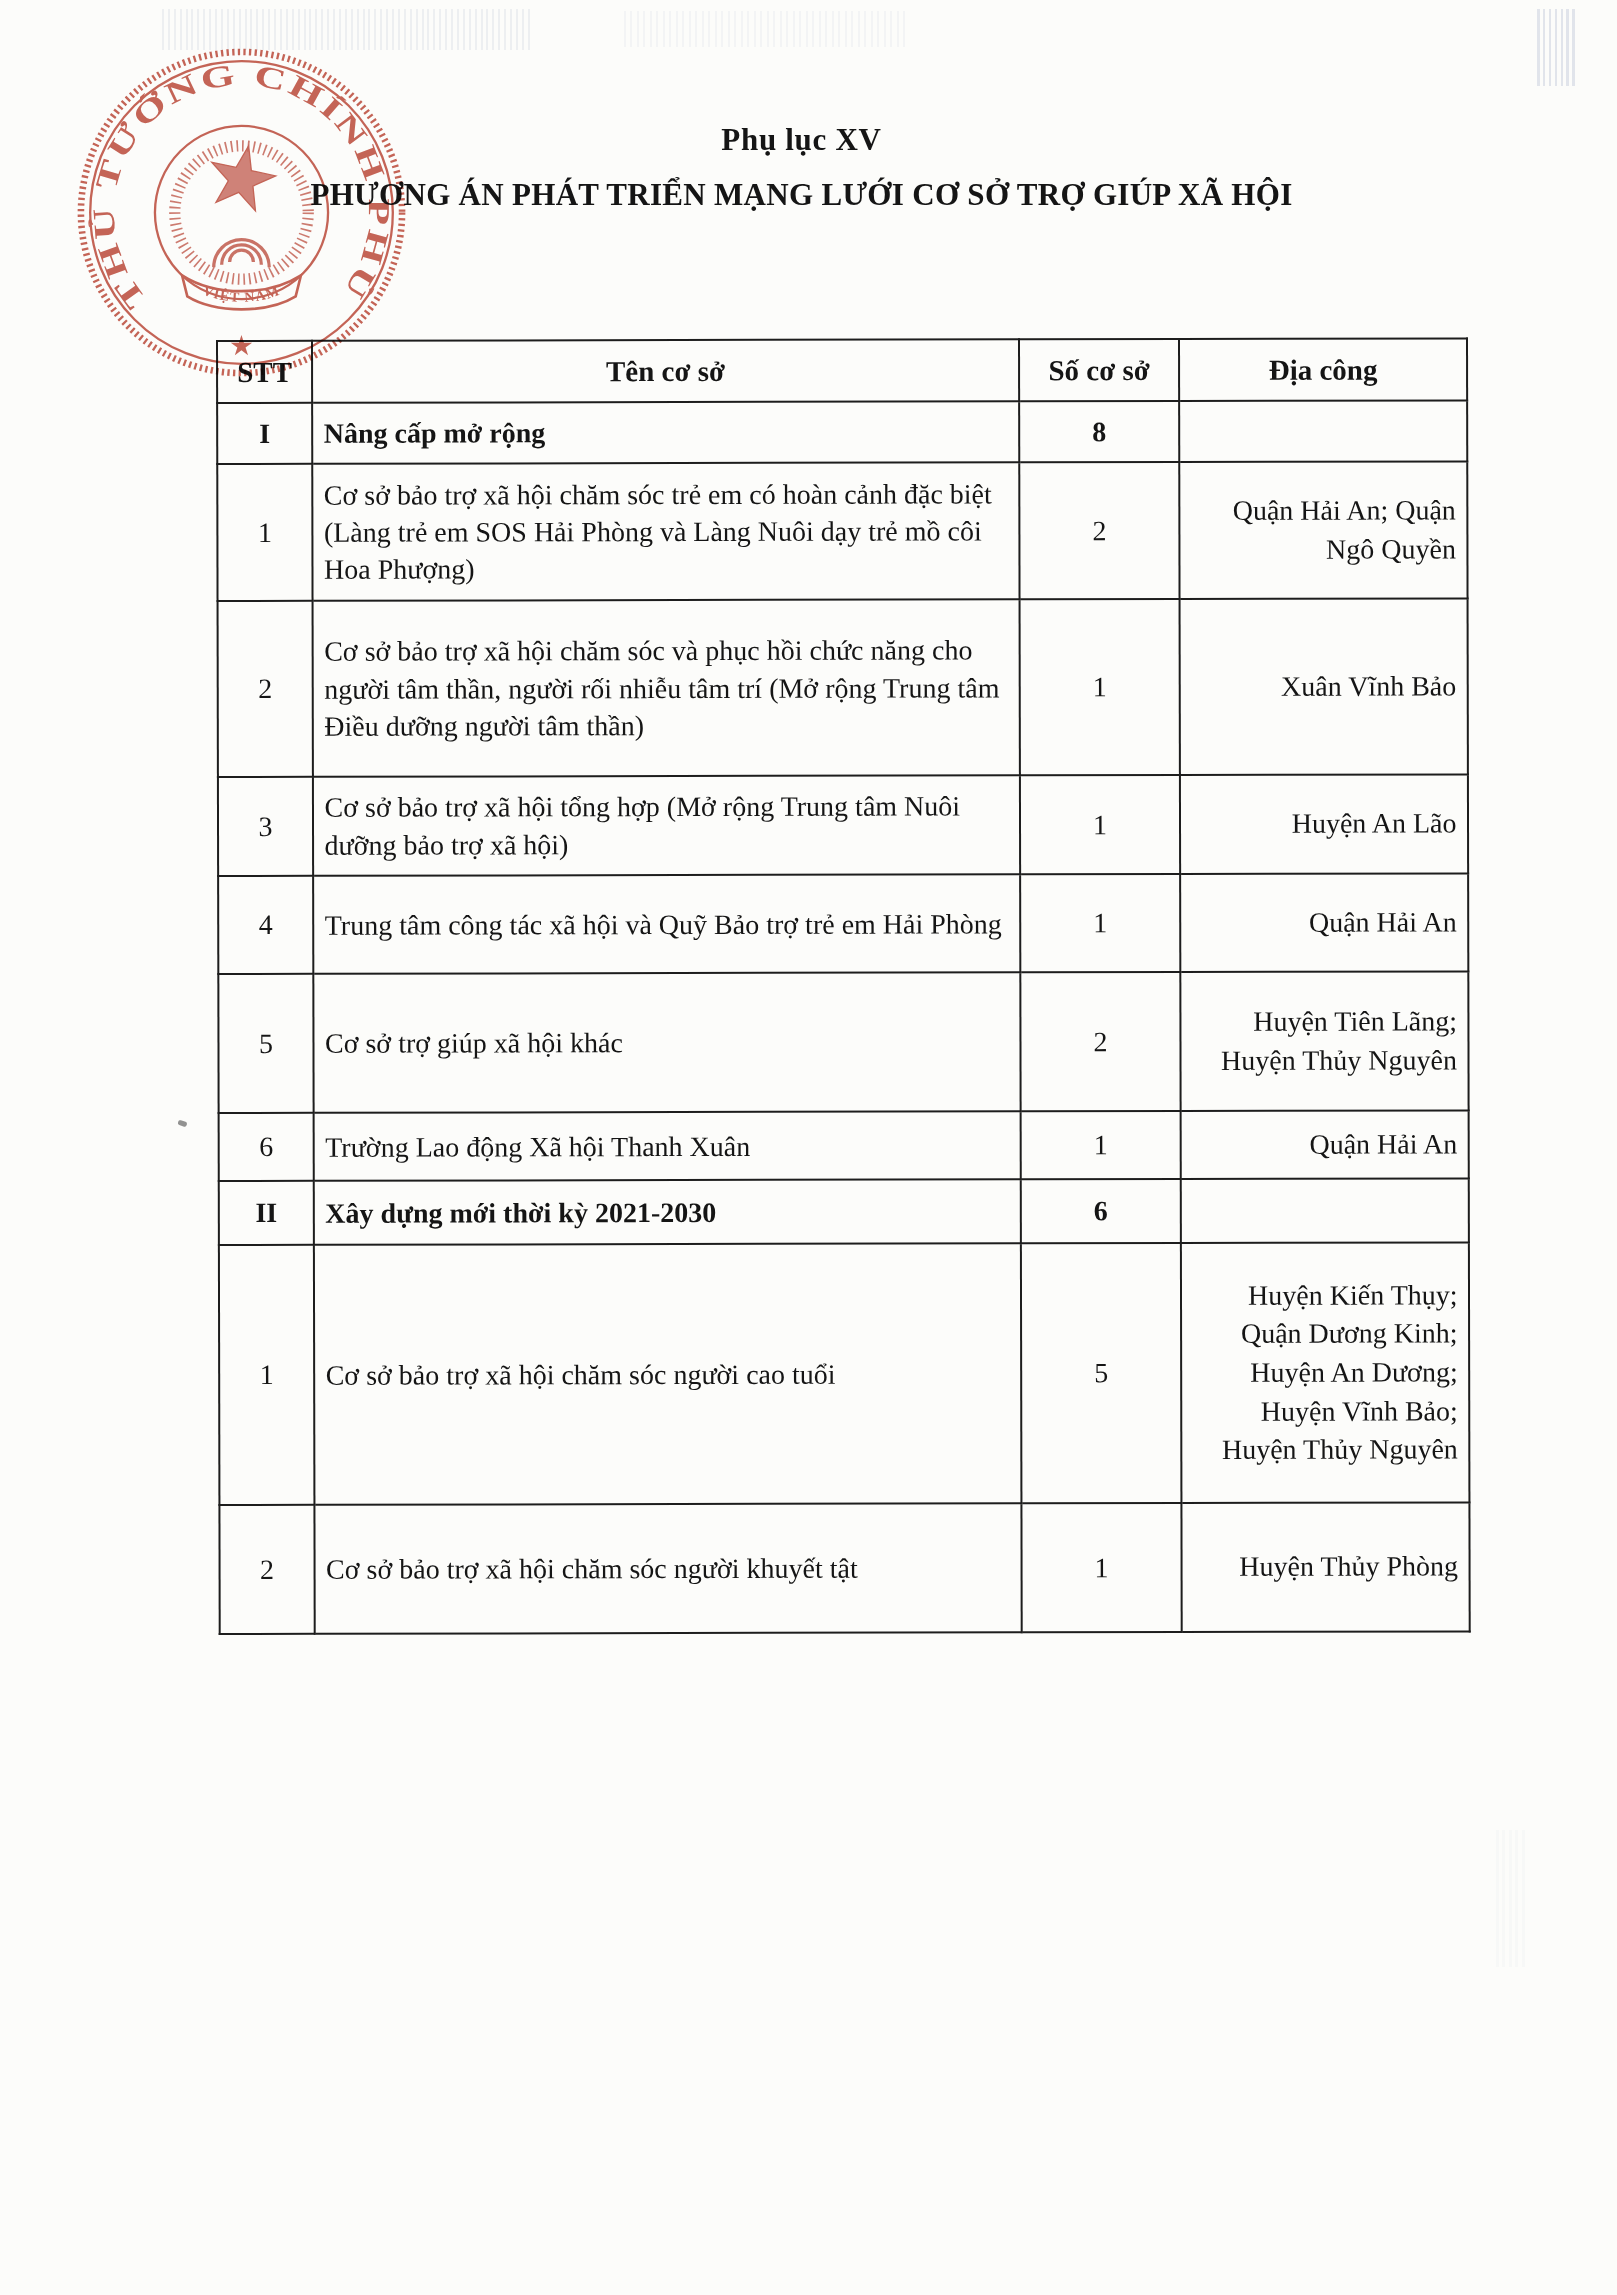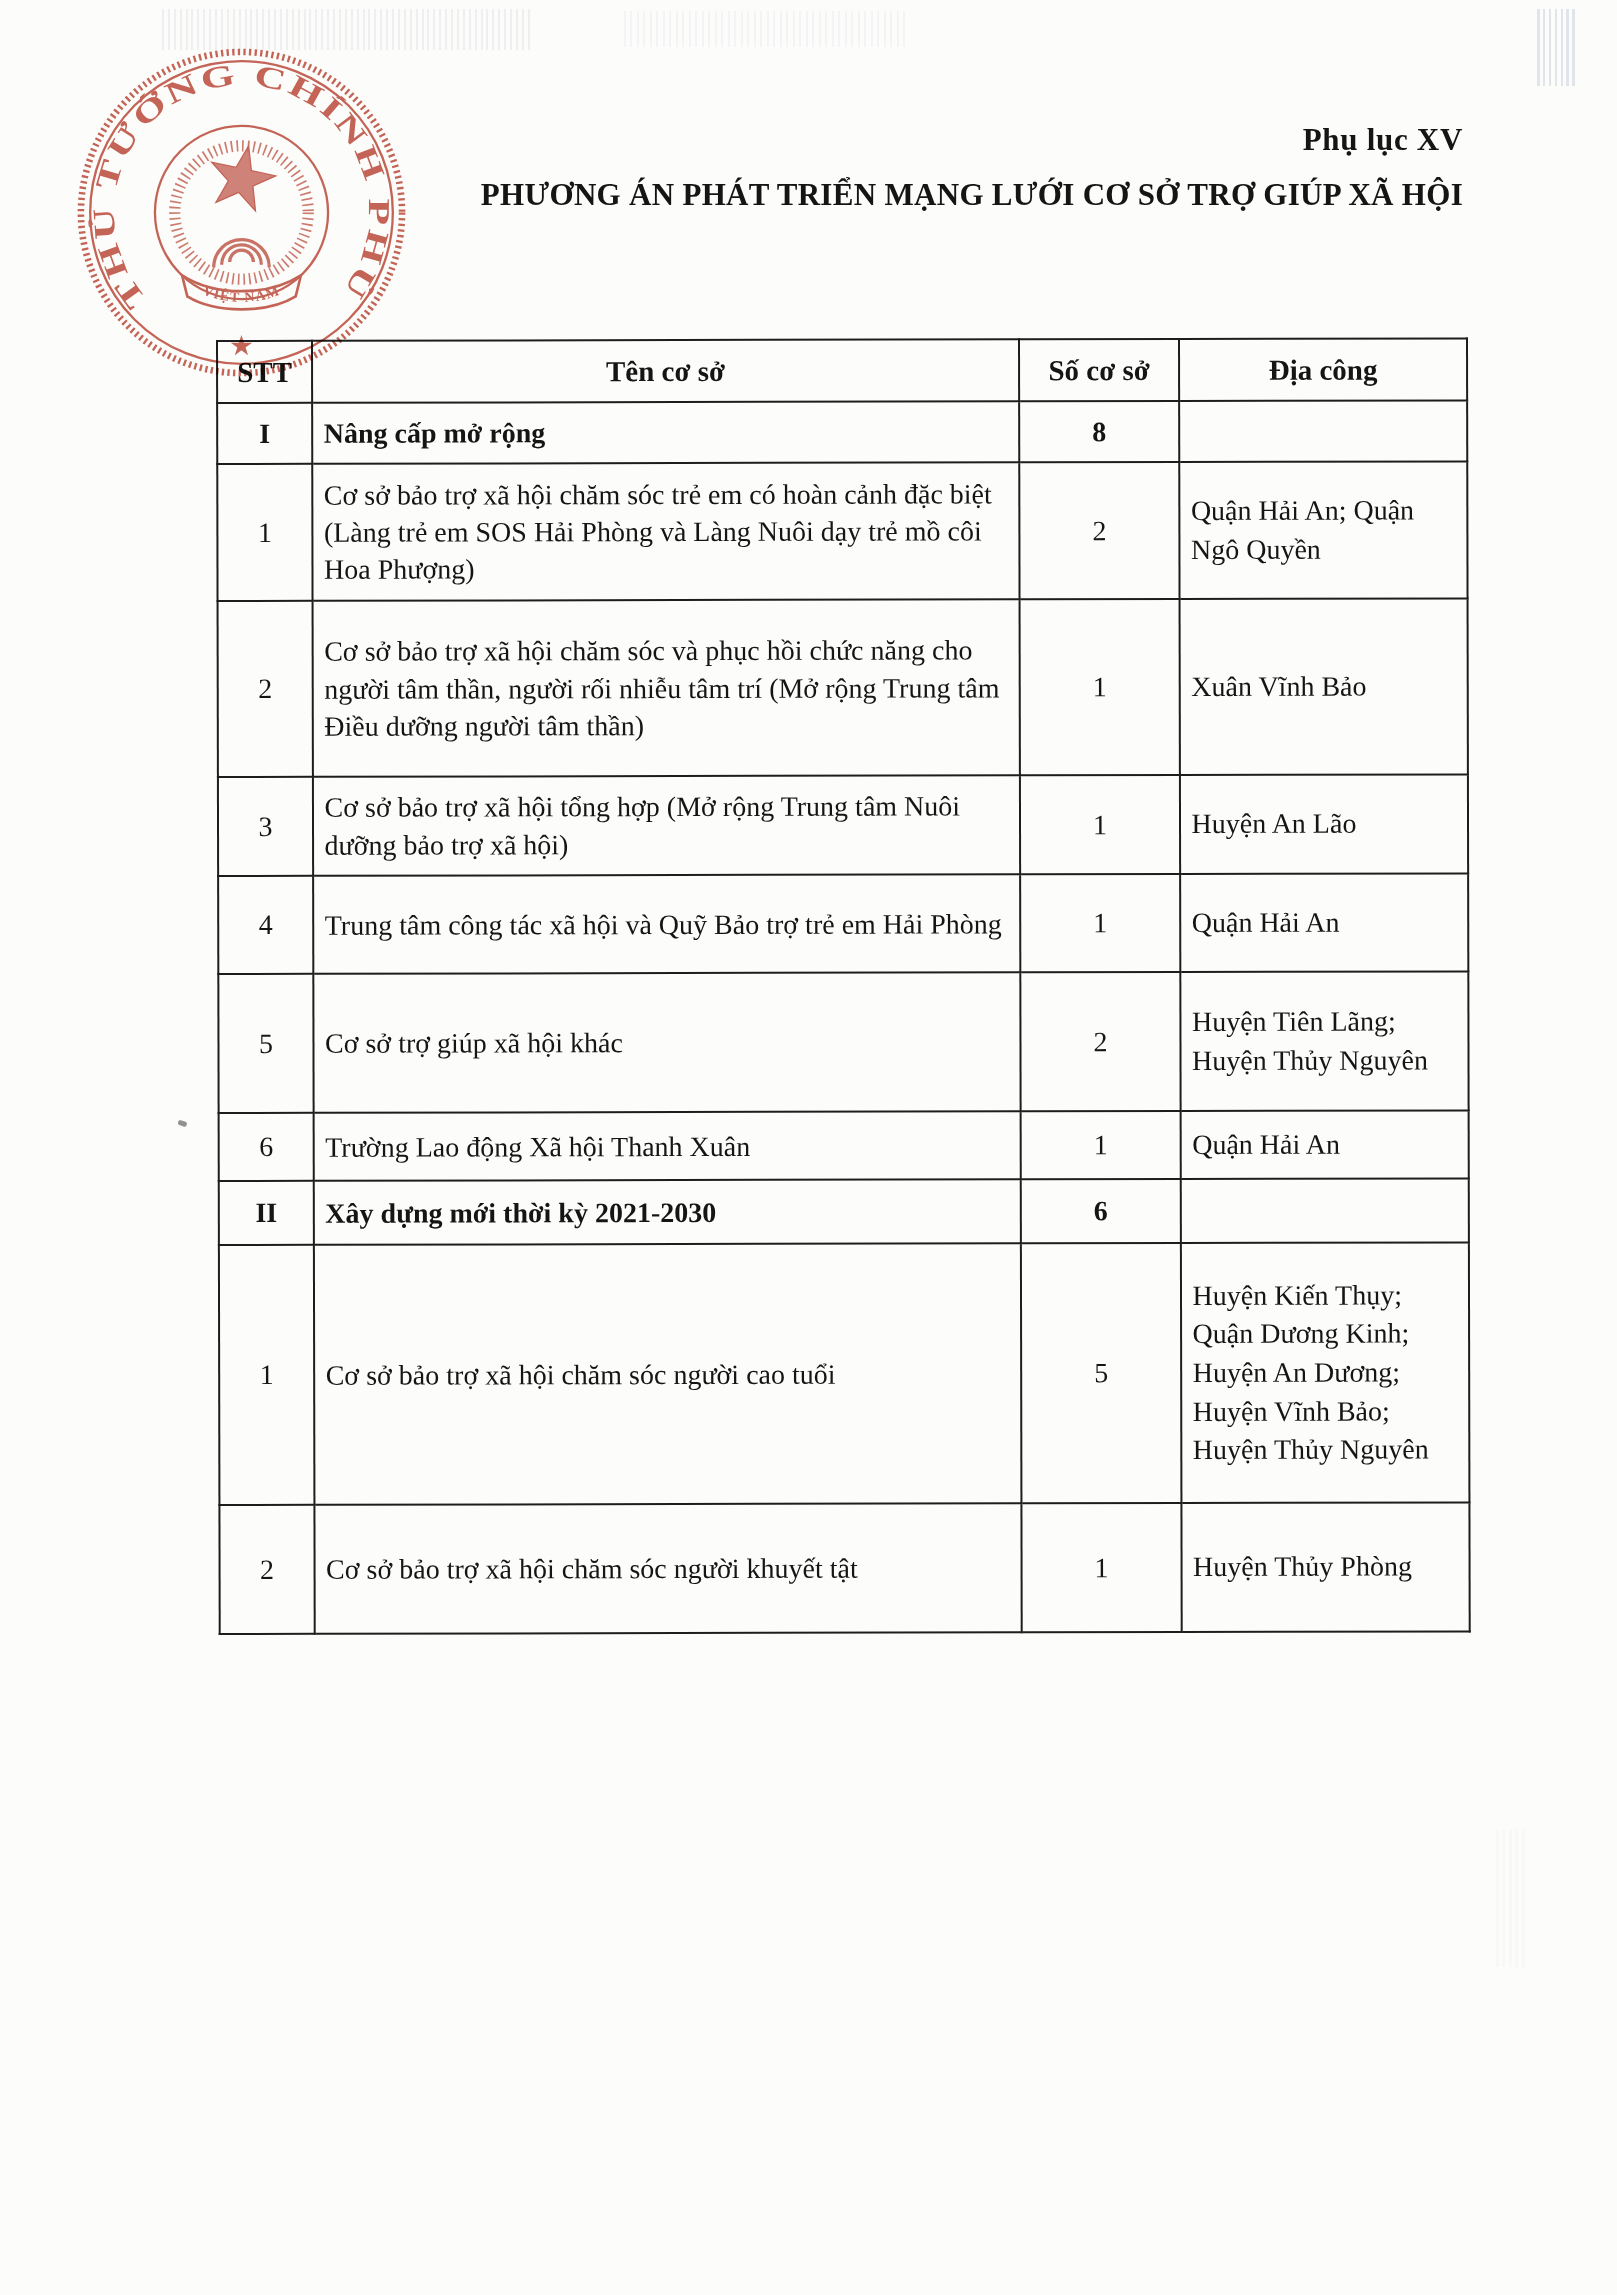--- a/index.html
+++ b/index.html
@@ -12,21 +12,21 @@
     overflow: hidden;
     font-family: "Liberation Serif", "DejaVu Serif", serif;
     color: #151515;
   }
 
   
   .header-block {
     position: absolute;
     left: 140px;
     right: 154px;
-    text-align: right;
+    text-align: center;
     z-index: 2;
   }
   .appendix-label {
     top: 122px;
     font-size: 31px;
     font-weight: bold;
     letter-spacing: 0.7px;
   }
   .doc-title {
     top: 173px;
@@ -66,21 +66,21 @@
     padding: 2.6px 5.2px;
   }
   table.facility-table td {
     font-size: 28px;
     vertical-align: middle;
     padding: 6.5px 10.5px;
   }
   td.col-stt   { text-align: center; padding: 6.5px 2.6px; }
   td.col-name  { text-align: left; padding: 7.8px 15.7px; line-height: 1.33; }
   td.col-count { text-align: center; }
-  td.col-location { text-align: left; line-height: 1.38; padding: 7.8px 18.3px; margin-left: 22px; }
+  td.col-location { text-align: right; line-height: 1.38; padding: 7.8px 18.3px; margin-left: 22px; }
   tr.section-row td { font-weight: bold; }
 
   tbody tr:nth-child(1)  { height: 61px;  }
   tbody tr:nth-child(2)  { height: 137px; }
   tbody tr:nth-child(3)  { height: 176px; }
   tbody tr:nth-child(4)  { height: 99px; }
   tbody tr:nth-child(5)  { height: 98px; }
   tbody tr:nth-child(6)  { height: 139px; }
   tbody tr:nth-child(7)  { height: 68px; }
   tbody tr:nth-child(8)  { height: 64px;  }

